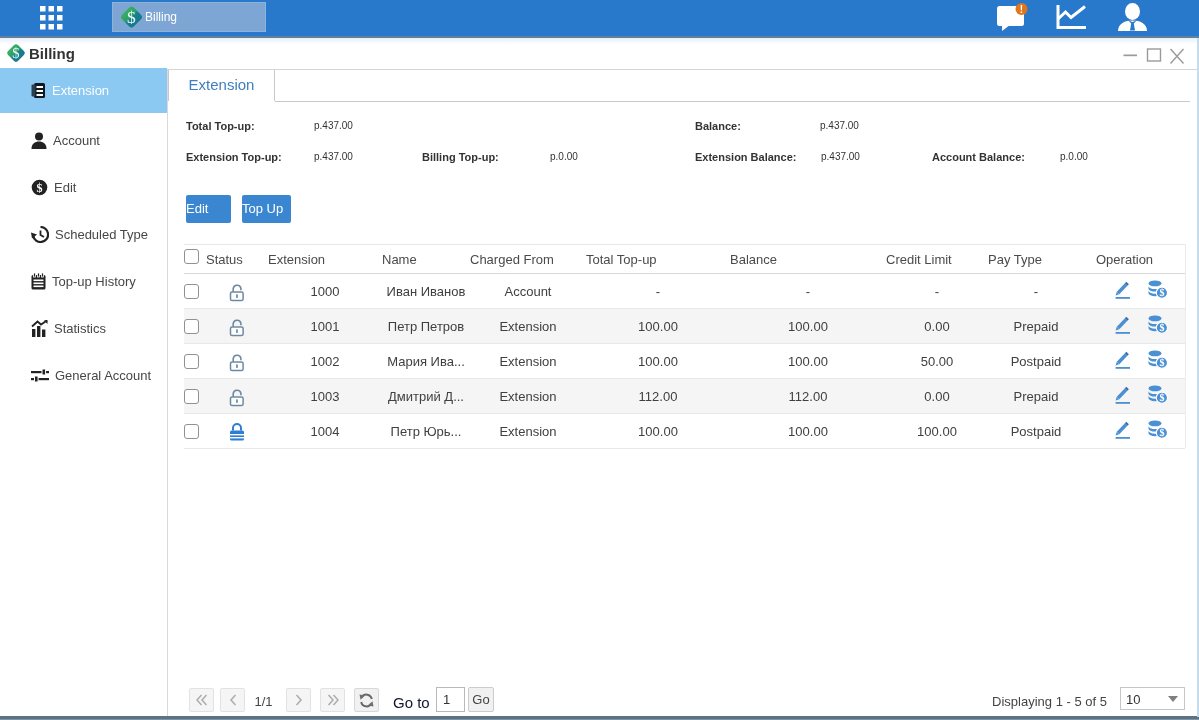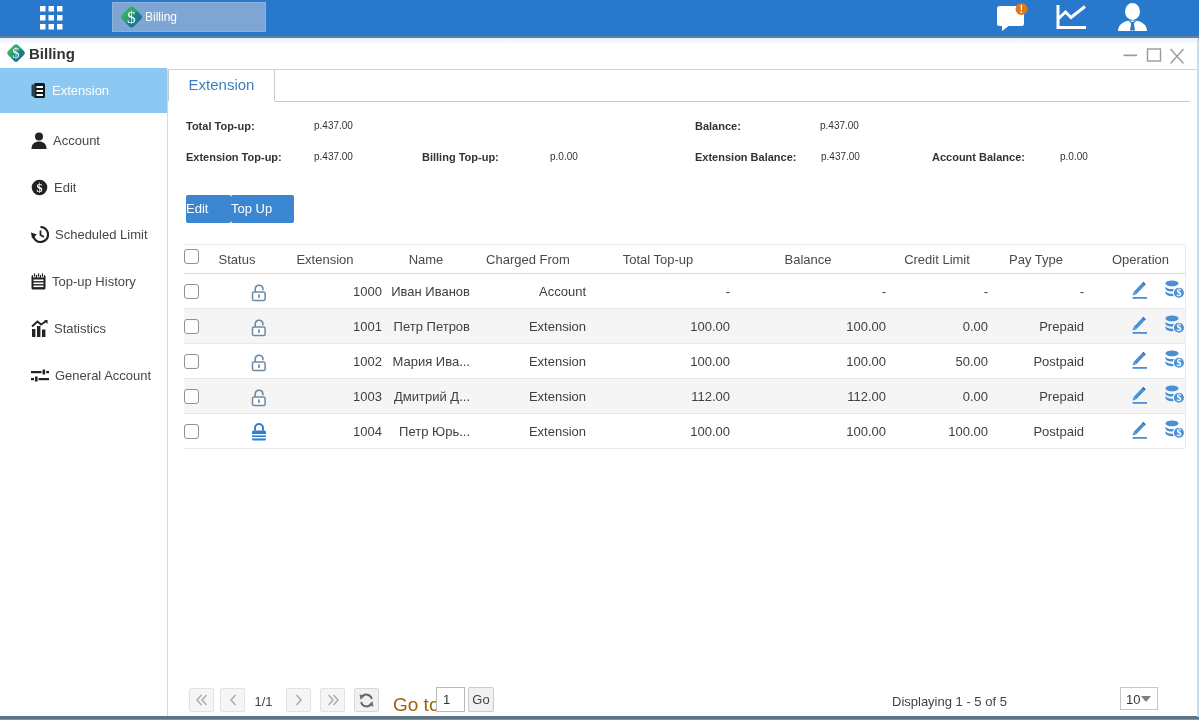--- a/index.html
+++ b/index.html
@@ -25,35 +25,35 @@
 .sbactive .lb{color:#fff}
 
 #tabstrip{position:absolute;left:168px;top:70px;width:1022px;height:31px}
 #tabstrip .line{position:absolute;left:107px;top:31px;width:915px;height:1px;background:#c9c9c9}
 #tab1{position:absolute;left:0;top:0;width:107px;height:31px;border-left:1px solid #c9c9c9;border-right:1px solid #c9c9c9;background:#fff;color:#3f7fc1;font-size:15px;text-align:center;line-height:30px}
 .lab{position:absolute;font-size:11px;font-weight:bold;color:#333}
 .val{position:absolute;font-size:10px;color:#333}
 .btn{position:absolute;top:195px;height:28px;background:#3a86d0;border-radius:2px;color:#fff;font-size:13px;text-align:left;line-height:28px}
 
 #tbl{position:absolute;left:184px;top:244px;width:1001px;border-collapse:collapse;table-layout:fixed}
-#tbl th{height:29px;font-weight:normal;font-size:13px;color:#4a4a4a;border-top:1px solid #e8e8e8;border-bottom:1px solid #d8d8d8;text-align:center}
-#tbl td{height:35px;font-size:13px;color:#404040;text-align:right;border-bottom:1px solid #e8e8e8}
+#tbl th{height:29px;font-weight:normal;font-size:13px;color:#4a4a4a;border-top:1px solid #e8e8e8;border-bottom:1px solid #d8d8d8;text-align:left}
+#tbl td{height:35px;font-size:13px;color:#404040;text-align:center;border-bottom:1px solid #e8e8e8}
 #tbl tr.alt td{background:#f5f5f5}
 #tbl td:last-child,#tbl th:last-child{padding-left:12px}
 .lk{position:relative;top:2px}
 #tbl th .cb{position:relative;top:-3px}
 .cb{display:inline-block;width:15px;height:15px;border:1px solid #919191;border-radius:3px;background:#fff;vertical-align:middle}
 
 .pgbtn{position:absolute;top:688px;width:25px;height:24px;background:#f5f5f5;border:1px solid #e2e2e2;border-radius:2px;display:flex;align-items:center;justify-content:center}
 #pgtext{position:absolute;top:694px;left:240px;width:47px;text-align:center;font-size:13px;color:#444}
-#goto{position:absolute;top:694px;left:393px;font-size:19px;color:#a16207}
+#goto{position:absolute;top:694px;left:393px;font-size:15px;color:#0f172a}
 #gotoinput{position:absolute;top:687px;left:436px;width:29px;height:25px;border:1px solid #b9b9b9;font-size:13px;color:#333;padding-left:6px;line-height:23px;background:#fff}
 #gobtn{position:absolute;top:687px;left:468px;width:26px;height:25px;background:#f1f1f1;border:1px solid #ccc;border-radius:2px;font-size:13px;color:#444;text-align:center;line-height:23px}
-#disp{position:absolute;top:694px;left:892px;width:215px;font-size:13px;color:#444}
-#pagesel{position:absolute;top:687px;left:1120px;width:38px;height:23px;border:1px solid #c6c6c6;background:#fff;font-size:13px;color:#333;line-height:23px;padding-left:5px}
+#disp{position:absolute;top:694px;left:892px;width:215px;text-align:right;font-size:13px;color:#444}
+#pagesel{position:absolute;top:687px;left:1120px;width:65px;height:23px;border:1px solid #c6c6c6;background:#fff;font-size:13px;color:#333;line-height:23px;padding-left:5px}
 #pagesel .tri{position:absolute;right:6px;top:8px;width:0;height:0;border-left:5px solid transparent;border-right:5px solid transparent;border-top:6px solid #7f7f7f}
 #bottomstrip{position:absolute;left:0;top:716px;width:1199px;height:4px;background:linear-gradient(to bottom,#5d7383 0 2.5px,#93a5b1)}
 </style>
 </head>
 <body>
 <div id="topbar"></div>
 <div id="topedge"></div>
 
 <svg class="abs" style="left:40px;top:6px" width="23" height="24" viewBox="0 0 23 24">
 <g fill="#fff">
@@ -144,21 +144,21 @@
       <text x="8.5" y="13" font-size="12" font-weight="bold" fill="#fff" text-anchor="middle" font-family="Liberation Serif,serif">$</text>
     </svg>
 <span class="lb">Edit</span>
   </div>
 <div class="sbitem" style="top:211px">
 <svg width="18" height="17" viewBox="0 0 18 17">
       <path d="M9.5,1 A7.5,7.5 0 1 1 2.2,9.8" stroke="#222" stroke-width="2.2" fill="none"></path>
       <polygon points="0,6.5 6,8.5 1,12.5" fill="#222"></polygon>
       <path d="M9.5,4.5 V9 L13,11" stroke="#222" stroke-width="1.8" fill="none"></path>
     </svg>
-<span class="lb">Scheduled Limit</span>
+<span class="lb">Scheduled Type</span>
   </div>
 <div class="sbitem" style="top:258px">
 <svg width="15" height="17" viewBox="0 0 15 17">
       <rect x="0.5" y="2" width="14" height="14.5" rx="1.5" fill="#222"></rect>
       <rect x="2.5" y="0" width="2" height="4" fill="#222" stroke="#fff" stroke-width="0.8"></rect>
       <rect x="6.5" y="0" width="2" height="4" fill="#222" stroke="#fff" stroke-width="0.8"></rect>
       <rect x="10.5" y="0" width="2" height="4" fill="#222" stroke="#fff" stroke-width="0.8"></rect>
       <rect x="2.5" y="6.5" width="10" height="1.6" fill="#fff"></rect>
       <rect x="2.5" y="9.5" width="10" height="1.6" fill="#fff"></rect>
       <rect x="2.5" y="12.5" width="10" height="1.6" fill="#fff"></rect>
@@ -198,21 +198,21 @@
 <span class="lab" style="left:186px;top:151px">Extension Top-up:</span>
 <span class="val" style="left:314px;top:151px">p.437.00</span>
 <span class="lab" style="left:422px;top:151px">Billing Top-up:</span>
 <span class="val" style="left:550px;top:151px">p.0.00</span>
 <span class="lab" style="left:695px;top:151px">Extension Balance:</span>
 <span class="val" style="left:821px;top:151px">p.437.00</span>
 <span class="lab" style="left:932px;top:151px">Account Balance:</span>
 <span class="val" style="left:1060px;top:151px">p.0.00</span>
 
 <div class="btn" style="left:186px;width:45px">Edit</div>
-<div class="btn" style="left:231px;width:63px">Top Up</div>
+<div class="btn" style="left:242px;width:49px">Top Up</div>
 
 <table id="tbl" cellspacing="0">
 <colgroup>
       <col style="width:22px">
       <col style="width:62px">
       <col style="width:114px">
       <col style="width:88px">
       <col style="width:116px">
       <col style="width:144px">
       <col style="width:156px">

